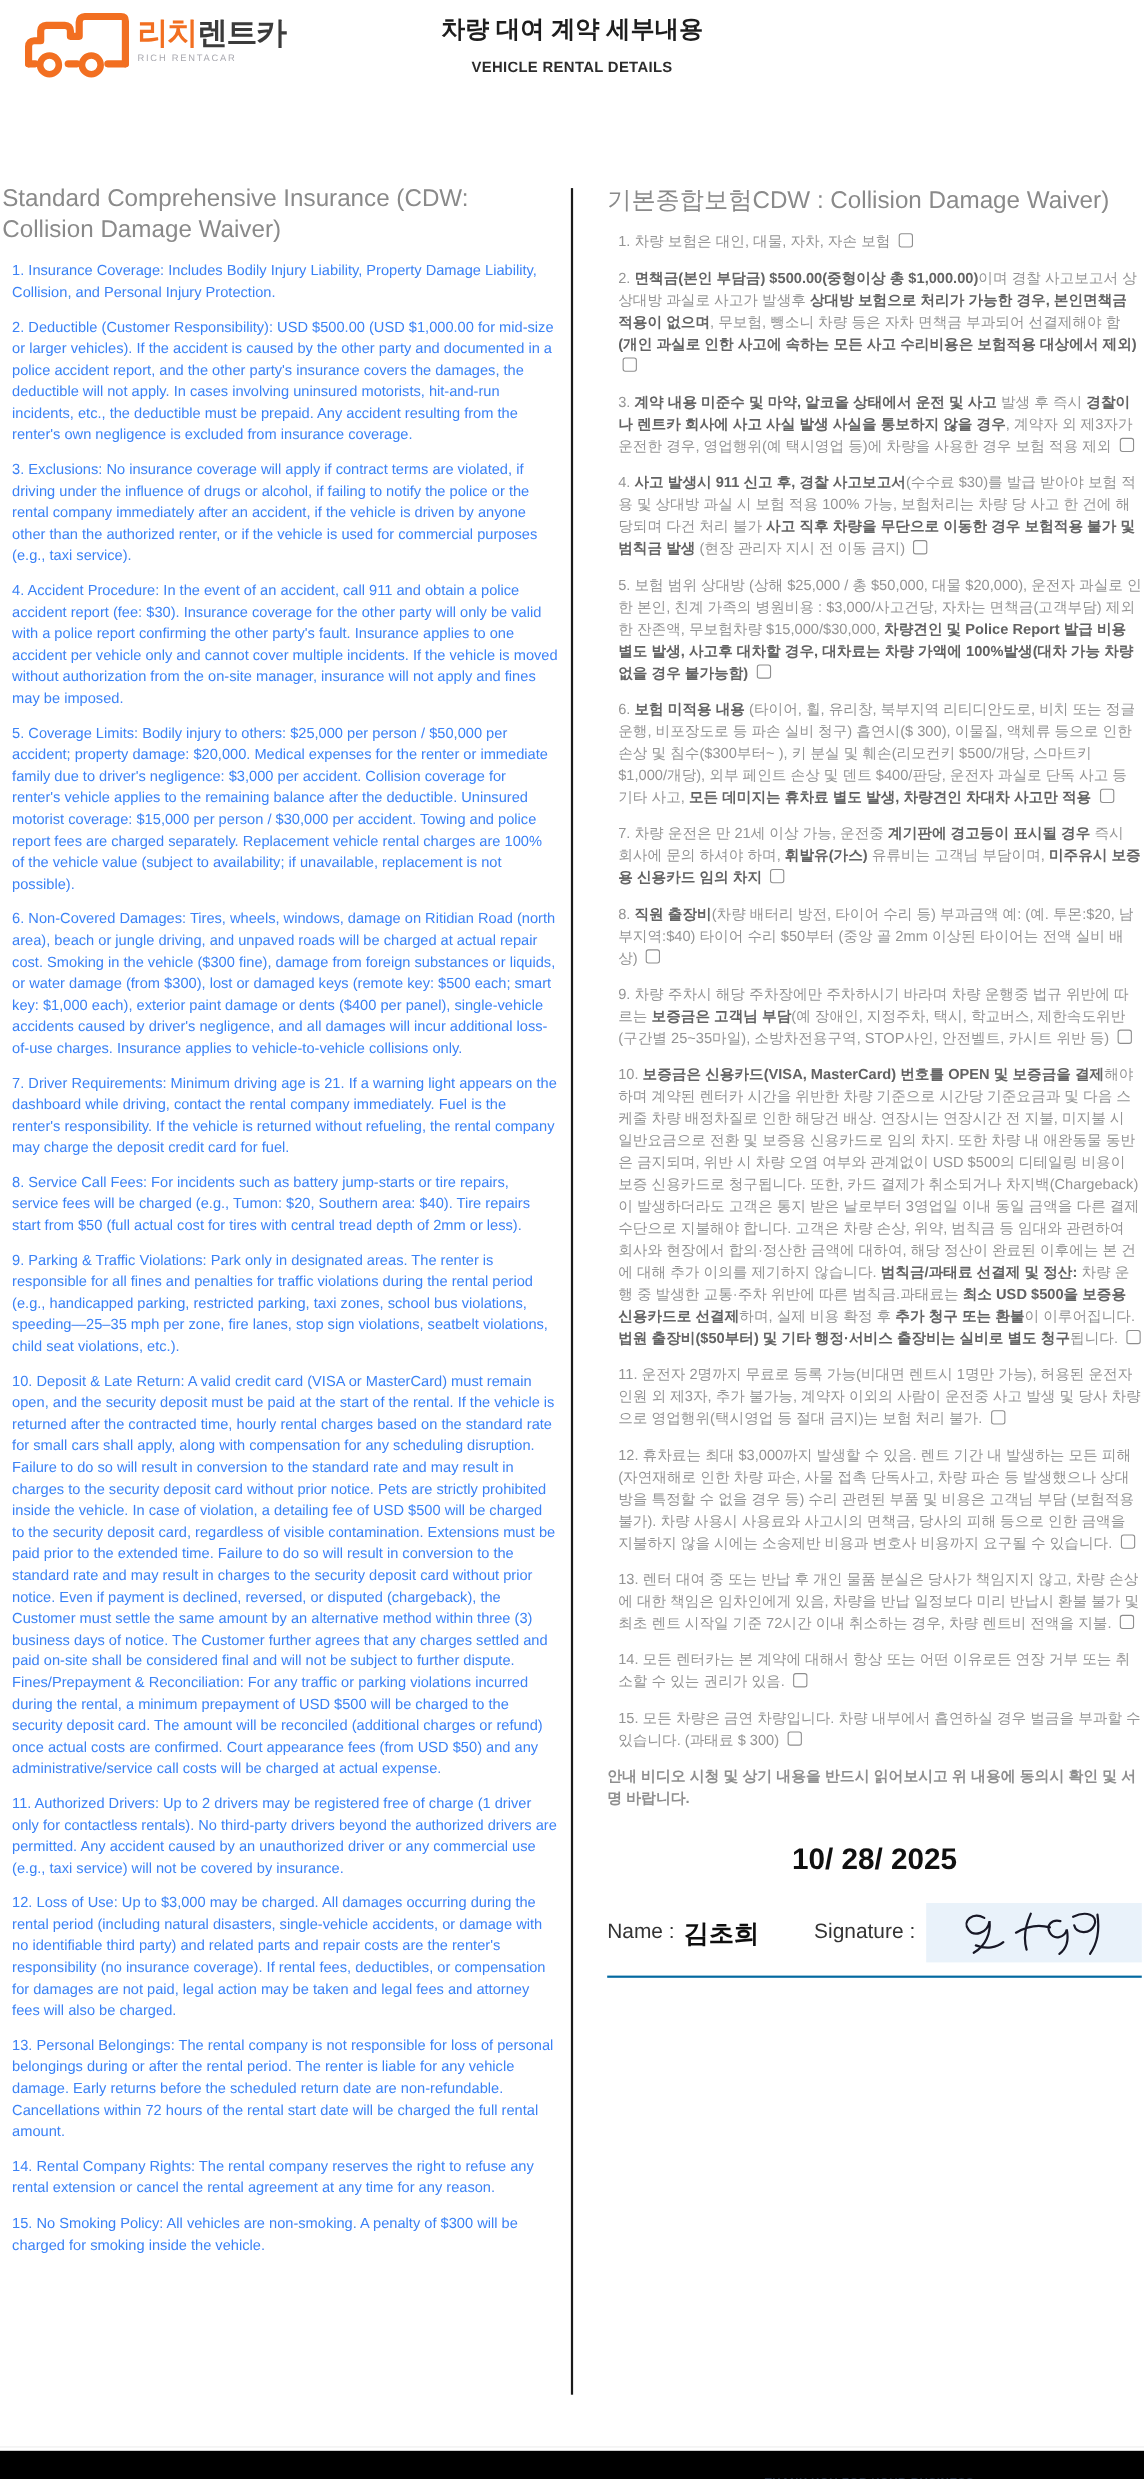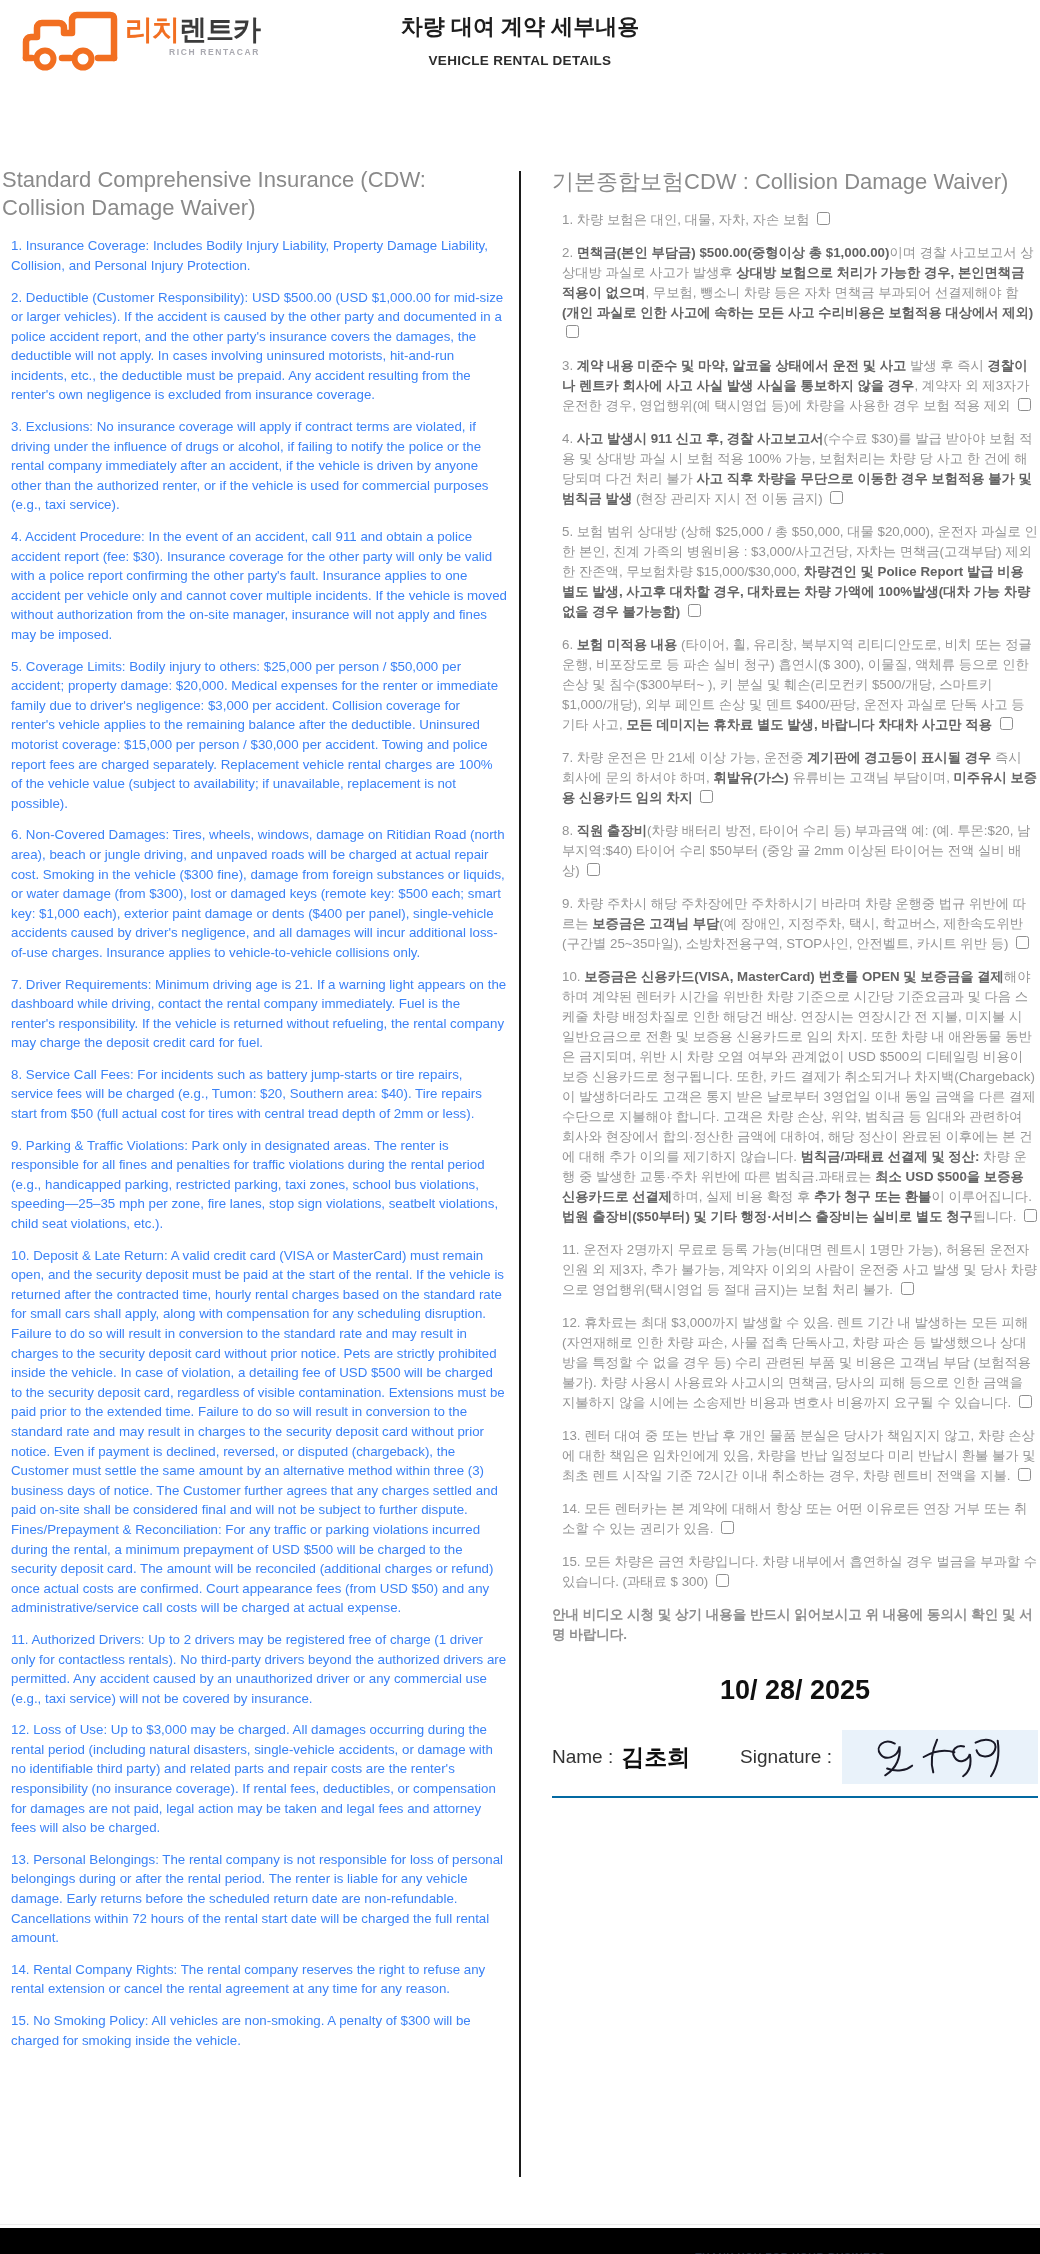--- a/index.html
+++ b/index.html
@@ -6,22 +6,22 @@
   .page{position:relative;width:1040px;height:2254px;background:#fff;overflow:hidden;
         font-family:"Liberation Sans","DejaVu Sans",sans-serif;}
 
   
   .logo{position:absolute;left:18px;top:6px;display:flex;align-items:flex-start;}
   .logo svg{display:block;}
   .logo-text{margin-left:3px;margin-top:10px;}
   .logo-ko{font-size:28px;font-weight:800;letter-spacing:-1px;line-height:1;}
   .logo-ko .orange{color:#f26f21;}
   .logo-ko .dark{color:#3b3b3b;}
-  .logo-sub{font-size:8.5px;color:#a9a9b0;letter-spacing:1.6px;text-align:right;
-            font-weight:bold;margin-top:3px;}
+  .logo-sub{font-size:8.5px;color:#a9a9b0;letter-spacing:1.6px;text-align:left;
+            font-weight:normal;margin-top:3px;}
   .title-block{position:absolute;left:330px;top:12px;width:380px;text-align:center;}
   .title-ko{font-size:22px;font-weight:bold;color:#1d1d1d;margin:0;}
   .title-en{font-size:13.5px;font-weight:bold;color:#2c2c2c;letter-spacing:.3px;margin-top:11px;}
   .contact{position:absolute;right:8px;top:8px;text-align:right;line-height:22px;}
   .contact .c-strong{font-size:15px;font-weight:bold;color:#191919;}
   .contact .c-soft{font-size:13px;color:#3f3f3f;}
 
   
   .divider{position:absolute;left:519px;top:171px;width:2px;height:2006px;background:#1b1b1b;}
   .col-left{position:absolute;left:2px;top:166px;width:505px;}
@@ -102,21 +102,21 @@
   </div>
 
   <div class="col-right">
     <h2 class="col-h">기본종합보험CDW : Collision Damage Waiver)</h2>
     <div>
         <p class="para">1. 차량 보험은 대인, 대물, 자차, 자손 보험 <span class="cb"></span></p>
         <p class="para">2. <b>면책금(본인 부담금) $500.00(중형이상 총 $1,000.00)</b>이며 경찰 사고보고서 상 상대방 과실로 사고가 발생후 <b>상대방 보험으로 처리가 가능한 경우, 본인면책금 적용이 없으며</b>, 무보험, 뺑소니 차량 등은 자차 면책금 부과되어 선결제해야 함 <b>(개인 과실로 인한 사고에 속하는 모든 사고 수리비용은 보험적용 대상에서 제외)</b> <span class="cb"></span></p>
         <p class="para">3. <b>계약 내용 미준수 및 마약, 알코올 상태에서 운전 및 사고</b> 발생 후 즉시 <b>경찰이나 렌트카 회사에 사고 사실 발생 사실을 통보하지 않을 경우</b>, 계약자 외 제3자가 운전한 경우, 영업행위(예 택시영업 등)에 차량을 사용한 경우 보험 적용 제외 <span class="cb"></span></p>
         <p class="para">4. <b>사고 발생시 911 신고 후, 경찰 사고보고서</b>(수수료 $30)를 발급 받아야 보험 적용 및 상대방 과실 시 보험 적용 100% 가능, 보험처리는 차량 당 사고 한 건에 해당되며 다건 처리 불가 <b>사고 직후 차량을 무단으로 이동한 경우 보험적용 불가 및 범칙금 발생</b> (현장 관리자 지시 전 이동 금지) <span class="cb"></span></p>
         <p class="para">5. 보험 범위 상대방 (상해 $25,000 / 총 $50,000, 대물 $20,000), 운전자 과실로 인한 본인, 친계 가족의 병원비용 : $3,000/사고건당, 자차는 면책금(고객부담) 제외한 잔존액, 무보험차량 $15,000/$30,000, <b>차량견인 및 Police Report 발급 비용 별도 발생, 사고후 대차할 경우, 대차료는 차량 가액에 100%발생(대차 가능 차량 없을 경우 불가능함)</b> <span class="cb"></span></p>
-        <p class="para">6. <b>보험 미적용 내용</b> (타이어, 휠, 유리창, 북부지역 리티디안도로, 비치 또는 정글 운행, 비포장도로 등 파손 실비 청구) 흡연시($ 300), 이물질, 액체류 등으로 인한 손상 및 침수($300부터~ ), 키 분실 및 훼손(리모컨키 $500/개당, 스마트키 $1,000/개당), 외부 페인트 손상 및 덴트 $400/판당, 운전자 과실로 단독 사고 등 기타 사고, <b>모든 데미지는 휴차료 별도 발생, 바랍니다 차대차 사고만 적용</b> <span class="cb"></span></p>
+        <p class="para">6. <b>보험 미적용 내용</b> (타이어, 휠, 유리창, 북부지역 리티디안도로, 비치 또는 정글 운행, 비포장도로 등 파손 실비 청구) 흡연시($ 300), 이물질, 액체류 등으로 인한 손상 및 침수($300부터~ ), 키 분실 및 훼손(리모컨키 $500/개당, 스마트키 $1,000/개당), 외부 페인트 손상 및 덴트 $400/판당, 운전자 과실로 단독 사고 등 기타 사고, <b>모든 데미지는 휴차료 별도 발생, 차량견인 차대차 사고만 적용</b> <span class="cb"></span></p>
         <p class="para">7. 차량 운전은 만 21세 이상 가능, 운전중 <b>계기판에 경고등이 표시될 경우</b> 즉시 회사에 문의 하셔야 하며, <b>휘발유(가스)</b> 유류비는 고객님 부담이며, <b>미주유시 보증용 신용카드 임의 차지</b> <span class="cb"></span></p>
         <p class="para">8. <b>직원 출장비</b>(차량 배터리 방전, 타이어 수리 등) 부과금액 예: (예. 투몬:$20, 남부지역:$40) 타이어 수리 $50부터 (중앙 골 2mm 이상된 타이어는 전액 실비 배상) <span class="cb"></span></p>
         <p class="para">9. 차량 주차시 해당 주차장에만 주차하시기 바라며 차량 운행중 법규 위반에 따르는 <b>보증금은 고객님 부담</b>(예 장애인, 지정주차, 택시, 학교버스, 제한속도위반 (구간별 25~35마일), 소방차전용구역, STOP사인, 안전벨트, 카시트 위반 등) <span class="cb"></span></p>
         <p class="para">10. <b>보증금은 신용카드(VISA, MasterCard) 번호를 OPEN 및 보증금을 결제</b>해야 하며 계약된 렌터카 시간을 위반한 차량 기준으로 시간당 기준요금과 및 다음 스케줄 차량 배정차질로 인한 해당건 배상. 연장시는 연장시간 전 지불, 미지불 시 일반요금으로 전환 및 보증용 신용카드로 임의 차지. 또한 차량 내 애완동물 동반은 금지되며, 위반 시 차량 오염 여부와 관계없이 USD $500의 디테일링 비용이 보증 신용카드로 청구됩니다. 또한, 카드 결제가 취소되거나 차지백(Chargeback)이 발생하더라도 고객은 통지 받은 날로부터 3영업일 이내 동일 금액을 다른 결제수단으로 지불해야 합니다. 고객은 차량 손상, 위약, 범칙금 등 임대와 관련하여 회사와 현장에서 합의·정산한 금액에 대하여, 해당 정산이 완료된 이후에는 본 건에 대해 추가 이의를 제기하지 않습니다. <b>범칙금/과태료 선결제 및 정산:</b> 차량 운행 중 발생한 교통·주차 위반에 따른 범칙금.과태료는 <b>최소 USD $500을 보증용 신용카드로 선결제</b>하며, 실제 비용 확정 후 <b>추가 청구 또는 환불</b>이 이루어집니다. <b>법원 출장비($50부터) 및 기타 행정·서비스 출장비는 실비로 별도 청구</b>됩니다. <span class="cb"></span></p>
         <p class="para">11. 운전자 2명까지 무료로 등록 가능(비대면 렌트시 1명만 가능), 허용된 운전자 인원 외 제3자, 추가 불가능, 계약자 이외의 사람이 운전중 사고 발생 및 당사 차량으로 영업행위(택시영업 등 절대 금지)는 보험 처리 불가. <span class="cb"></span></p>
         <p class="para">12. 휴차료는 최대 $3,000까지 발생할 수 있음. 렌트 기간 내 발생하는 모든 피해 (자연재해로 인한 차량 파손, 사물 접촉 단독사고, 차량 파손 등 발생했으나 상대방을 특정할 수 없을 경우 등) 수리 관련된 부품 및 비용은 고객님 부담 (보험적용 불가). 차량 사용시 사용료와 사고시의 면책금, 당사의 피해 등으로 인한 금액을 지불하지 않을 시에는 소송제반 비용과 변호사 비용까지 요구될 수 있습니다. <span class="cb"></span></p>
         <p class="para">13. 렌터 대여 중 또는 반납 후 개인 물품 분실은 당사가 책임지지 않고, 차량 손상에 대한 책임은 임차인에게 있음, 차량을 반납 일정보다 미리 반납시 환불 불가 및 최초 렌트 시작일 기준 72시간 이내 취소하는 경우, 차량 렌트비 전액을 지불. <span class="cb"></span></p>
         <p class="para">14. 모든 렌터카는 본 계약에 대해서 항상 또는 어떤 이유로든 연장 거부 또는 취소할 수 있는 권리가 있음. <span class="cb"></span></p>
         <p class="para">15. 모든 차량은 금연 차량입니다. 차량 내부에서 흡연하실 경우 벌금을 부과할 수 있습니다. (과태료 $ 300) <span class="cb"></span></p>
       </div>

